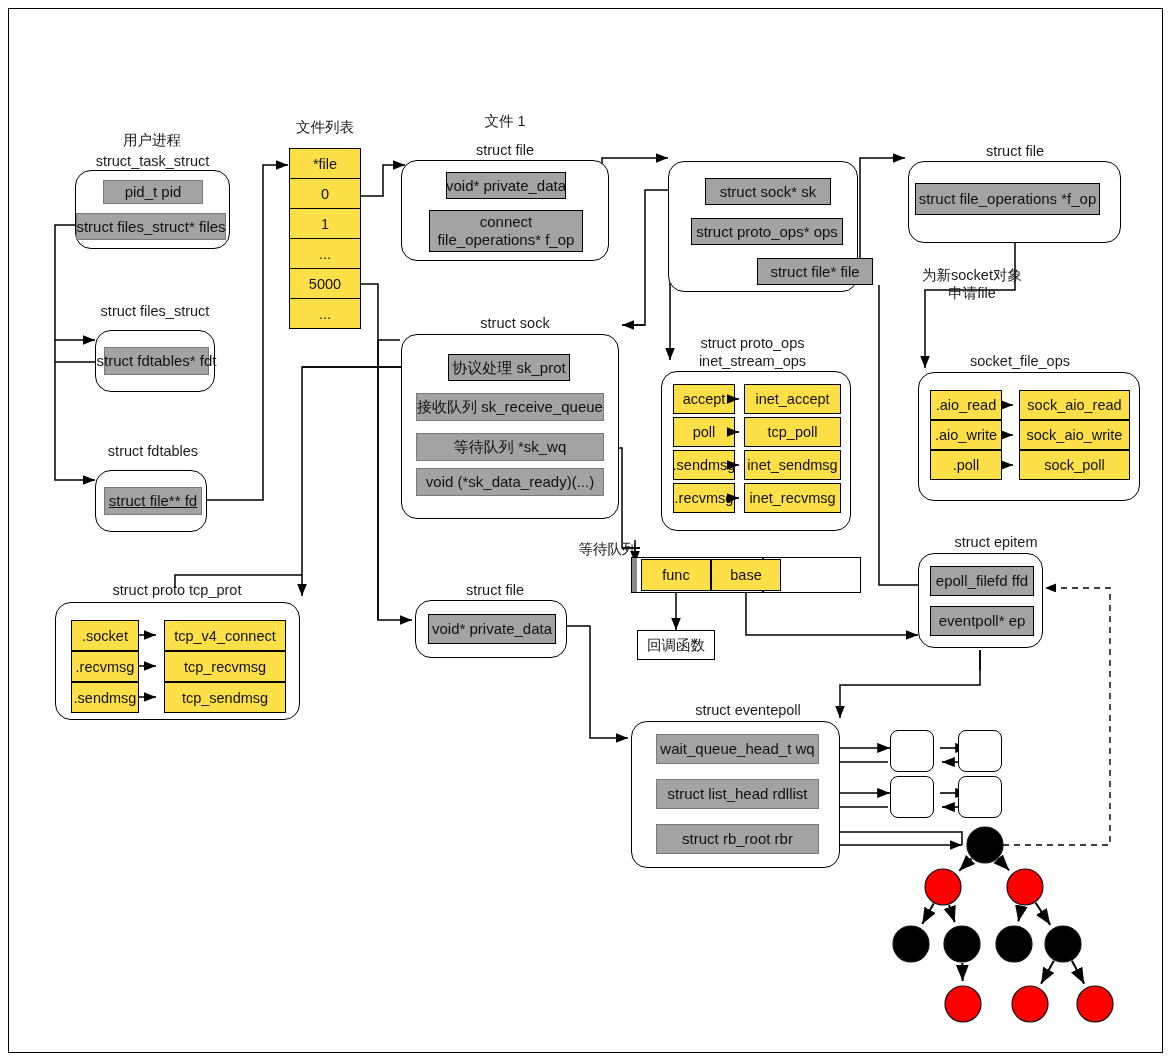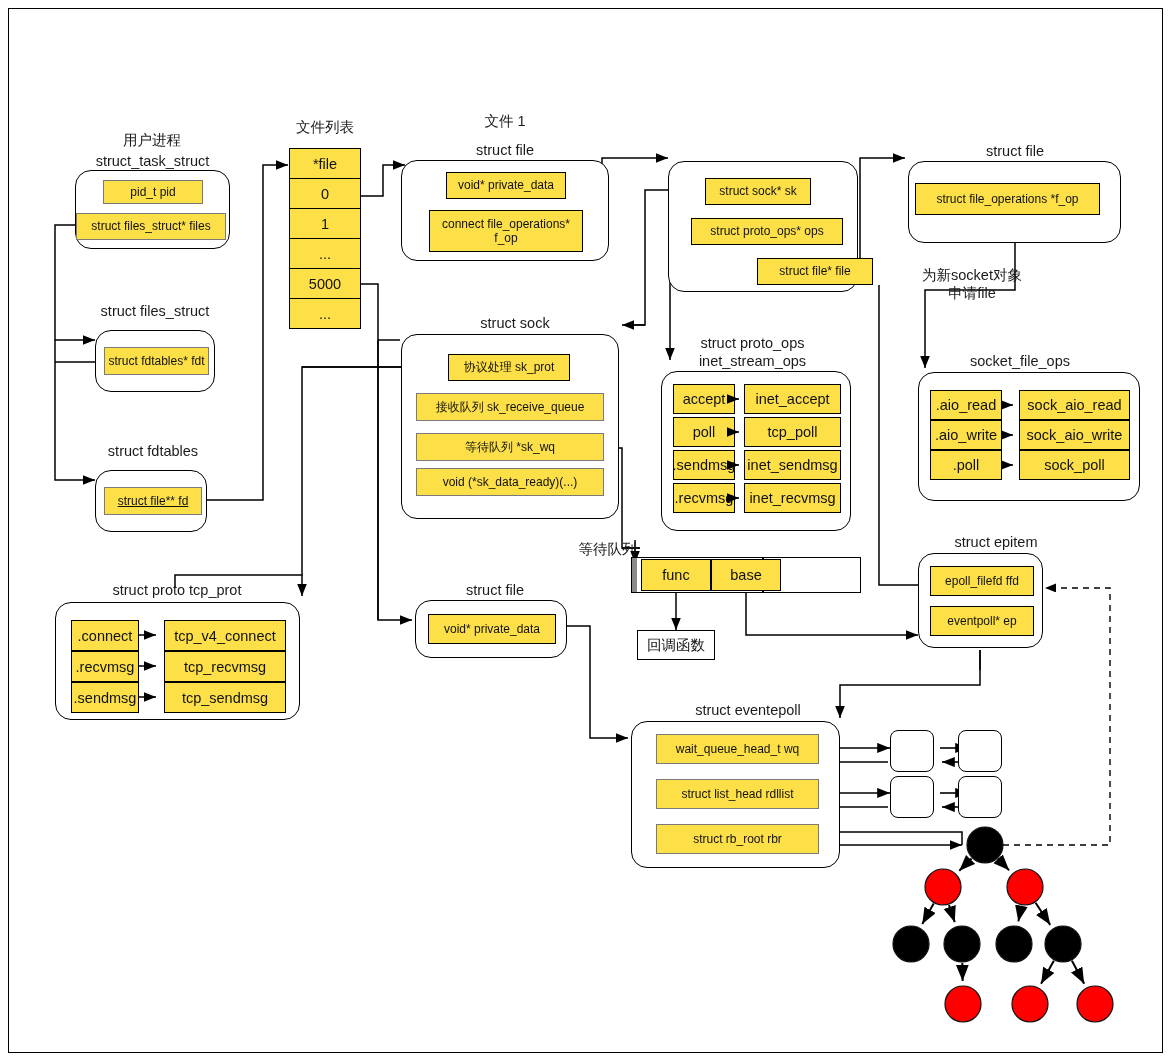--- a/index.html
+++ b/index.html
@@ -37,22 +37,22 @@
   }
   .group {
     position: absolute;
     border: 1.6px solid #000;
     border-radius: 16px;
     background: #fff;
   }
   .fld {
     position: absolute;
     border: 1.6px solid #7a7a7a;
-    background: #fde047;
-    font-size: 12px;
+    background: #a3a3a3;
+    font-size: 15px;
     color: #111;
     display: flex;
     align-items: center;
     justify-content: center;
     text-align: center;
     line-height: 1.2;
     white-space: nowrap;
   }
   .fld.blk { border-color: #000; }
   .cell {
@@ -205,21 +205,21 @@
     <div class="fld" style="left:8px; top:16px; width:105px; height:28px;">struct fdtables* fdt</div>
   </div>
 
   <div class="cap" style="left:78px; top:442px; width:150px;">struct fdtables</div>
   <div class="group" style="left:95px; top:470px; width:112px; height:62px;">
     <div class="fld" style="left:8px; top:16px; width:98px; height:28px;text-decoration:underline;">struct file** fd</div>
   </div>
 
   <div class="cap" style="left:77px; top:581px; width:200px;">struct proto tcp_prot</div>
   <div class="group" style="left:55px; top:602px; width:245px; height:118px;">
-    <div class="cell" style="left:15px; top:17px; width:68px; height:31px;">.connect</div>
+    <div class="cell" style="left:15px; top:17px; width:68px; height:31px;">.socket</div>
     <div class="cell" style="left:15px; top:48px; width:68px; height:31px;">.recvmsg</div>
     <div class="cell" style="left:15px; top:79px; width:68px; height:31px;">.sendmsg</div>
     <div class="cell" style="left:108px; top:17px; width:122px; height:31px;">tcp_v4_connect</div>
     <div class="cell" style="left:108px; top:48px; width:122px; height:31px;">tcp_recvmsg</div>
     <div class="cell" style="left:108px; top:79px; width:122px; height:31px;">tcp_sendmsg</div>
     <svg width="245" height="118" style="position:absolute;left:0;top:0;pointer-events:none;">
       <g stroke="#000" stroke-width="1.5" fill="none">
         <path d="M83,32 L100,32" marker-end="url(#ah)"></path>
         <path d="M83,63 L100,63" marker-end="url(#ah)"></path>
         <path d="M83,94 L100,94" marker-end="url(#ah)"></path>
@@ -247,21 +247,21 @@
   <div class="cap" style="left:460px; top:314px; width:110px;">struct sock</div>
   <div class="group" style="left:401px; top:334px; width:218px; height:185px;">
     <div class="fld blk" style="left:46px; top:19px; width:122px; height:27px;">协议处理 sk_prot</div>
     <div class="fld" style="left:14px; top:58px; width:188px; height:28px;">接收队列 sk_receive_queue</div>
     <div class="fld" style="left:14px; top:98px; width:188px; height:28px;">等待队列 *sk_wq</div>
     <div class="fld" style="left:14px; top:133px; width:188px; height:28px;">void (*sk_data_ready)(...)</div>
   </div>
 
   <div class="cap" style="left:706px; top:142px; width:120px;margin-top:24px;">struct socket</div>
   <div class="group" style="left:668px; top:161px; width:190px; height:131px;">
-    <div class="fld blk" style="left:36px; top:16px; width:106px; height:27px;">struct sock* sk</div>
+    <div class="fld blk" style="left:36px; top:16px; width:126px; height:27px;">struct sock* sk</div>
     <div class="fld blk" style="left:22px; top:56px; width:152px; height:27px;">struct proto_ops* ops</div>
     <div class="fld blk" style="left:40px; top:96px; width:116px; height:27px;margin-left:48px;">struct file* file</div>
   </div>
 
   <div class="cap" style="left:675px; top:334px; width:155px;">
     <div>struct proto_ops</div>
     <div>inet_stream_ops</div>
   </div>
   <div class="group" style="left:661px; top:371px; width:190px; height:160px;">
     <div class="cell" style="left:11px; top:12px;  width:62px; height:30px;">accept</div>

